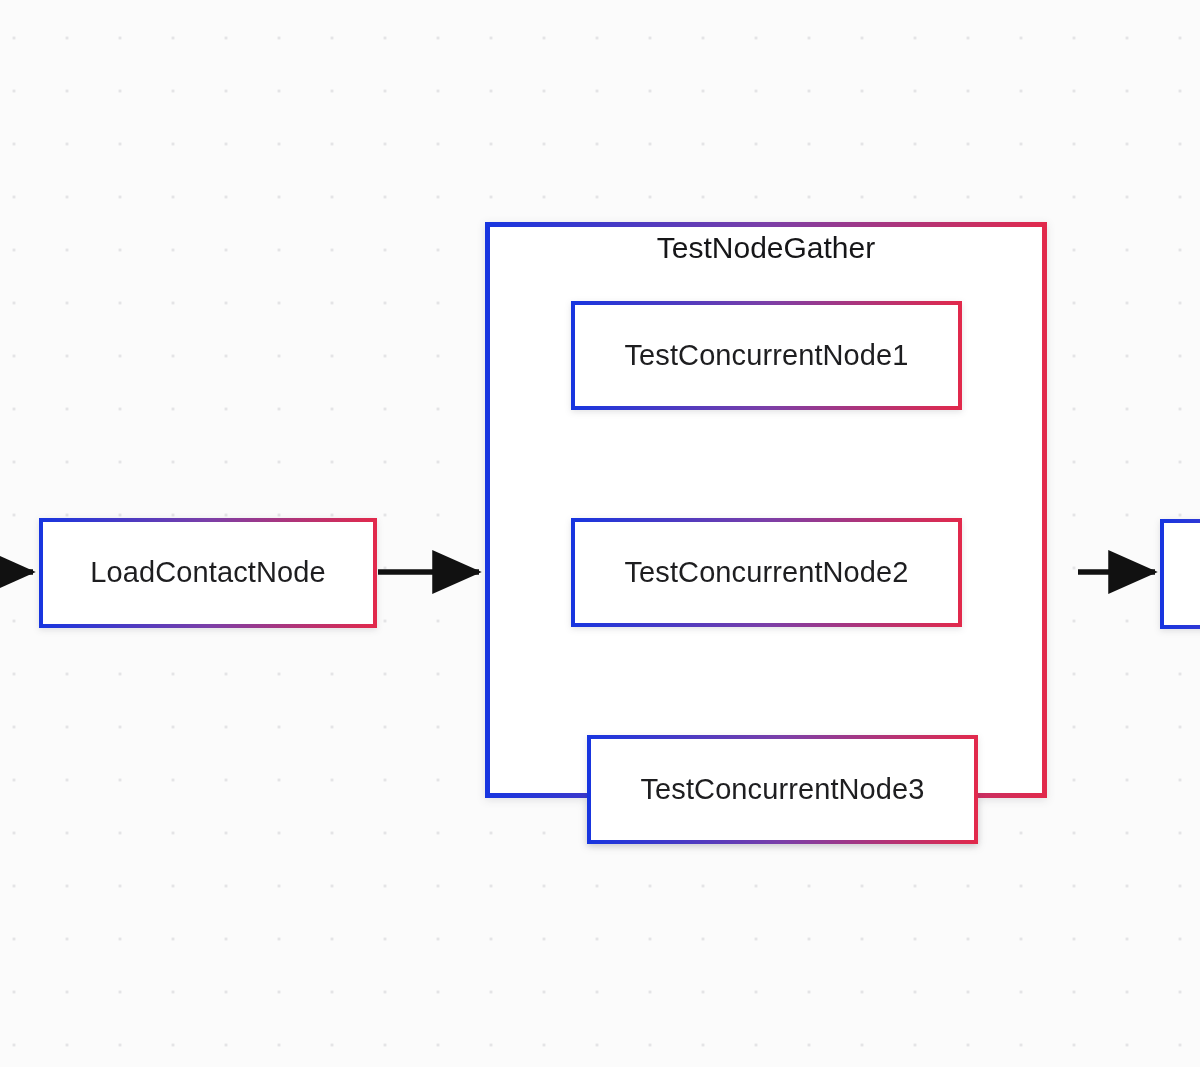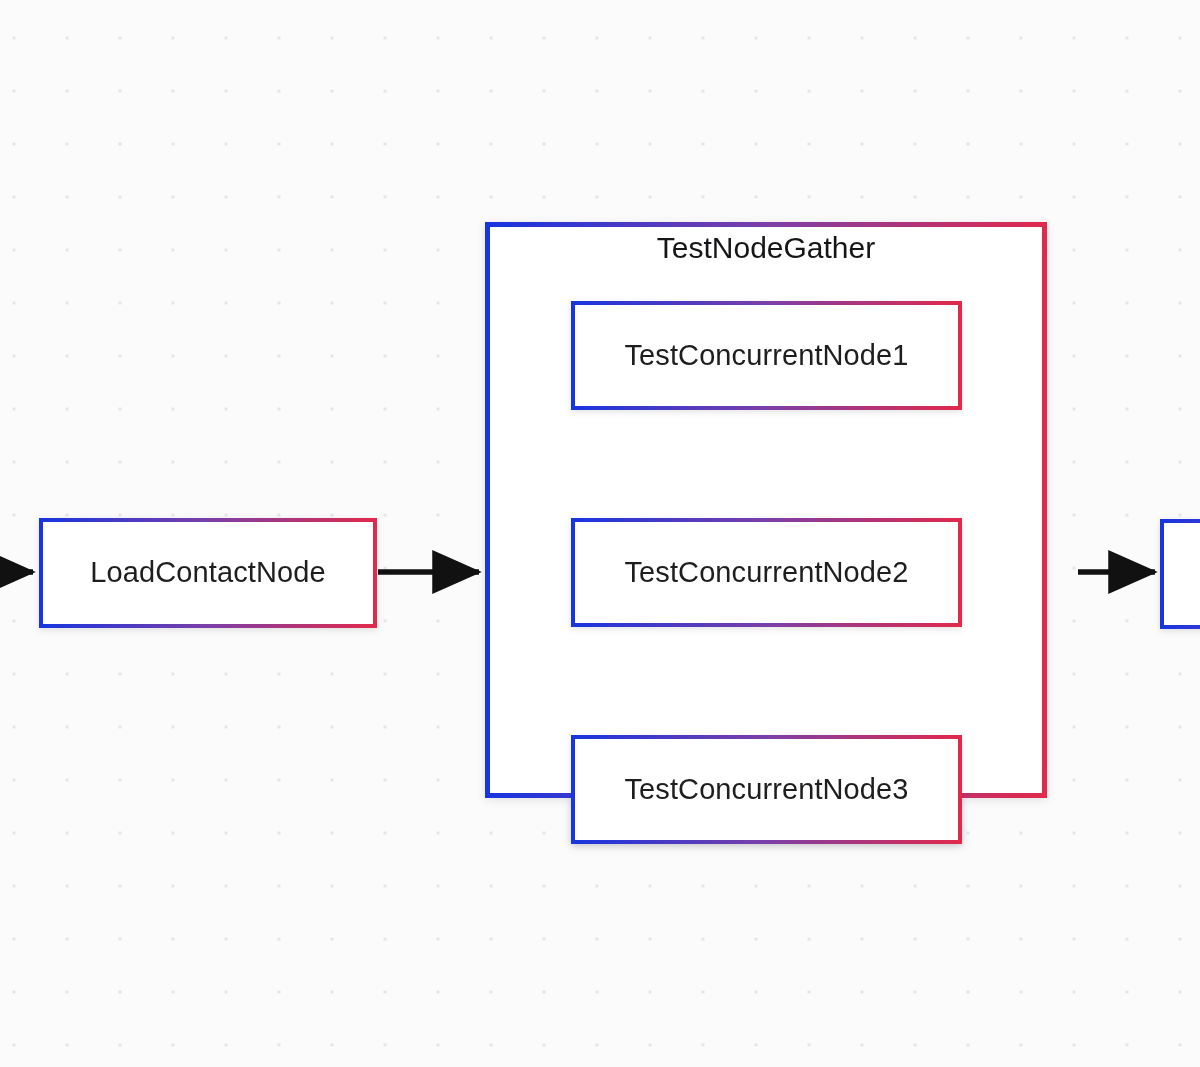--- a/index.html
+++ b/index.html
@@ -109,21 +109,21 @@
     white-space: nowrap;
   }
 
   .child-node {
     left: 86px;              
     width: 391px;
     height: 109px;
   }
   #node-concurrent-1 { top: 79px; justify-content: center; }   
   #node-concurrent-2 { top: 296px; }  
-  #node-concurrent-3 { top: 513px; }  
+  #node-concurrent-3 { top: 513px; margin-left: 16px; }  
 
   
   #edges {
     position: absolute;
     left: 0;
     top: 0;
     width: 1200px;
     height: 1067px;
     pointer-events: none;
     z-index: 5;

